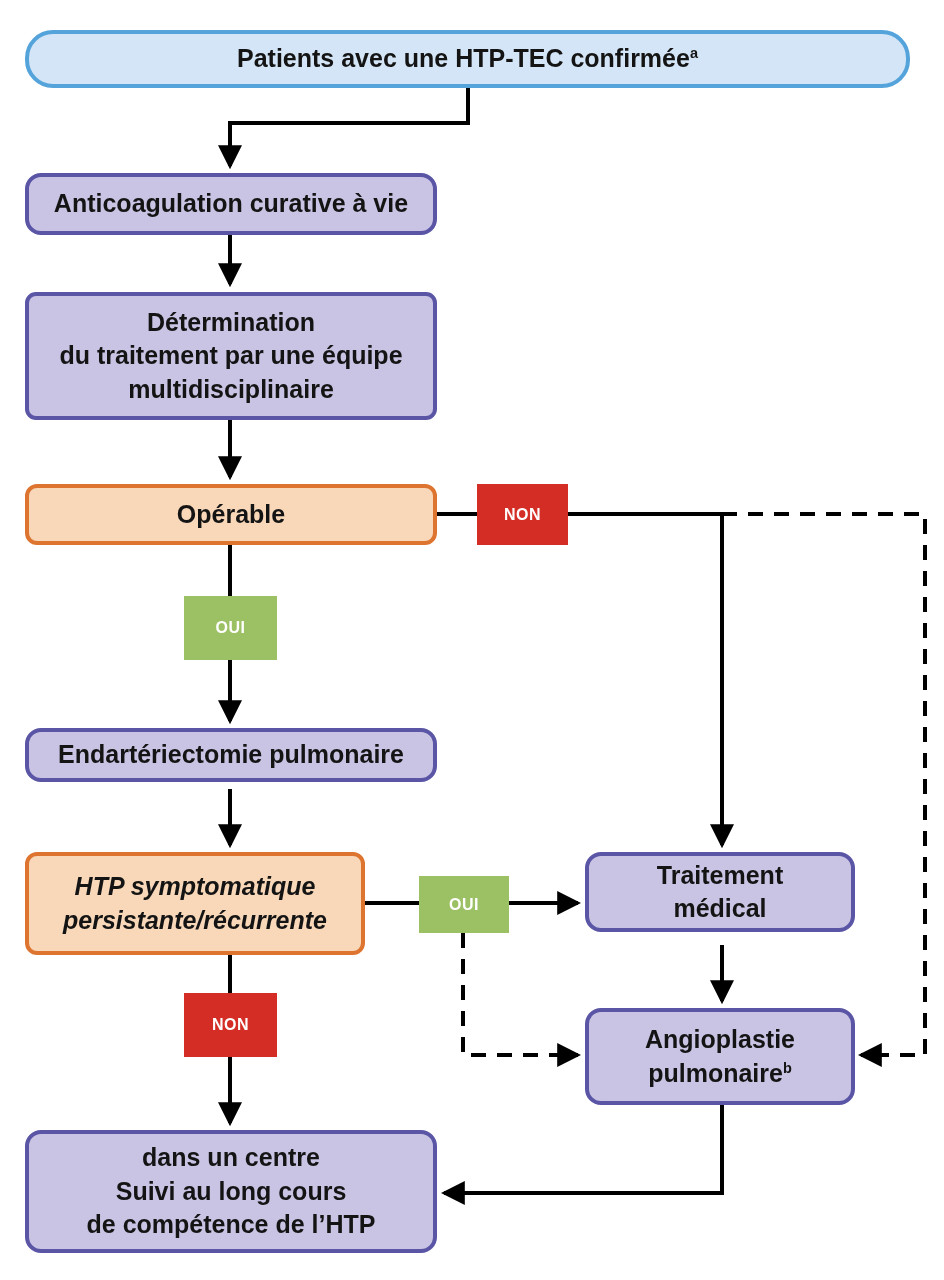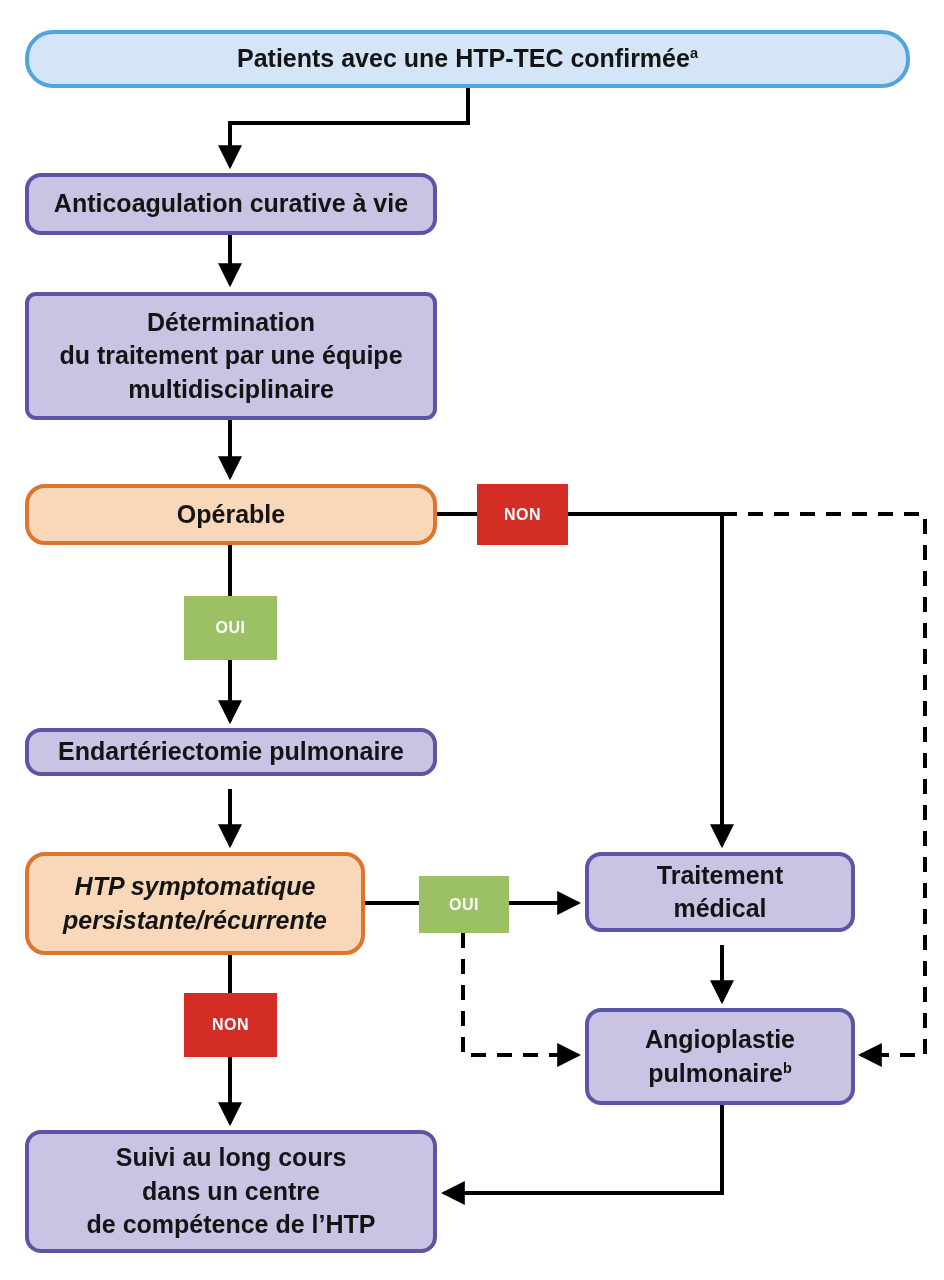--- a/index.html
+++ b/index.html
@@ -11,21 +11,21 @@
   .conn{fill:none;stroke:var(--line,#000);stroke-width:4;}
   .conn.dashed{stroke-dasharray:15 11;}
   .node{
     position:absolute;box-sizing:border-box;
     display:flex;flex-direction:column;align-items:center;justify-content:center;
     text-align:center;font-weight:700;font-size:25px;line-height:1.34;
     border:4px solid transparent;
   }
   .node.blue{background:var(--blue-fill,#d3e5f6);border-color:var(--blue-border,#54a4db);border-radius:28px;}
   .node.purple{background:var(--purple-fill,#c9c4e4);border-color:var(--purple-border,#5a55a5);border-radius:16px;}
-  .node.peach{background:var(--peach-fill,#f8d8b9);border-color:var(--peach-border,#dd7430);border-radius:20px;}
+  .node.peach{background:var(--peach-fill,#f8d8b9);border-color:var(--peach-border,#dd7430);border-radius:12px;}
   .node .line{display:block;white-space:nowrap;}
   .node sup{font-size:58%;line-height:0;vertical-align:super;}
   .badge{
     position:absolute;box-sizing:border-box;
     display:flex;align-items:center;justify-content:center;
     color:#fff;font-weight:700;font-size:16px;letter-spacing:.5px;
   }
   .badge.red{background:var(--red,#d32d26);}
   .badge.green{background:var(--green,#9cc164);}
 </style>
@@ -69,21 +69,21 @@
   </div>
 
   <div class="node peach" style="left:25px;top:484px;width:412px;height:61px;">
     <div class="line">Opérable</div>
   </div>
 
   <div class="badge red" style="left:477px;top:484px;width:91px;height:61px;">NON</div>
 
   <div class="badge green" style="left:184px;top:596px;width:93px;height:64px;">OUI</div>
 
-  <div class="node purple" style="left:25px;top:728px;width:412px;height:48px;">
+  <div class="node purple" style="left:25px;top:728px;width:412px;height:54px;">
     <div class="line">Endartériectomie pulmonaire</div>
   </div>
 
   <div class="node peach" style="left:25px;top:852px;width:340px;height:103px;font-style:italic;">
     <div class="line">HTP symptomatique</div>
     <div class="line">persistante/récurrente</div>
   </div>
 
   <div class="badge green" style="left:419px;top:876px;width:90px;height:57px;">OUI</div>
 
@@ -93,18 +93,18 @@
   </div>
 
   <div class="badge red" style="left:184px;top:993px;width:93px;height:64px;">NON</div>
 
   <div class="node purple" style="left:585px;top:1008px;width:270px;height:97px;">
     <div class="line">Angioplastie</div>
     <div class="line"><span>pulmonaire</span><sup>b</sup></div>
   </div>
 
   <div class="node purple" style="left:25px;top:1130px;width:412px;height:123px;">
+    <div class="line">dans un centre</div>
     <div class="line">Suivi au long cours</div>
-    <div class="line">dans un centre</div>
     <div class="line">de compétence de l’HTP</div>
   </div>
 
 </div>
 
 </body></html>

